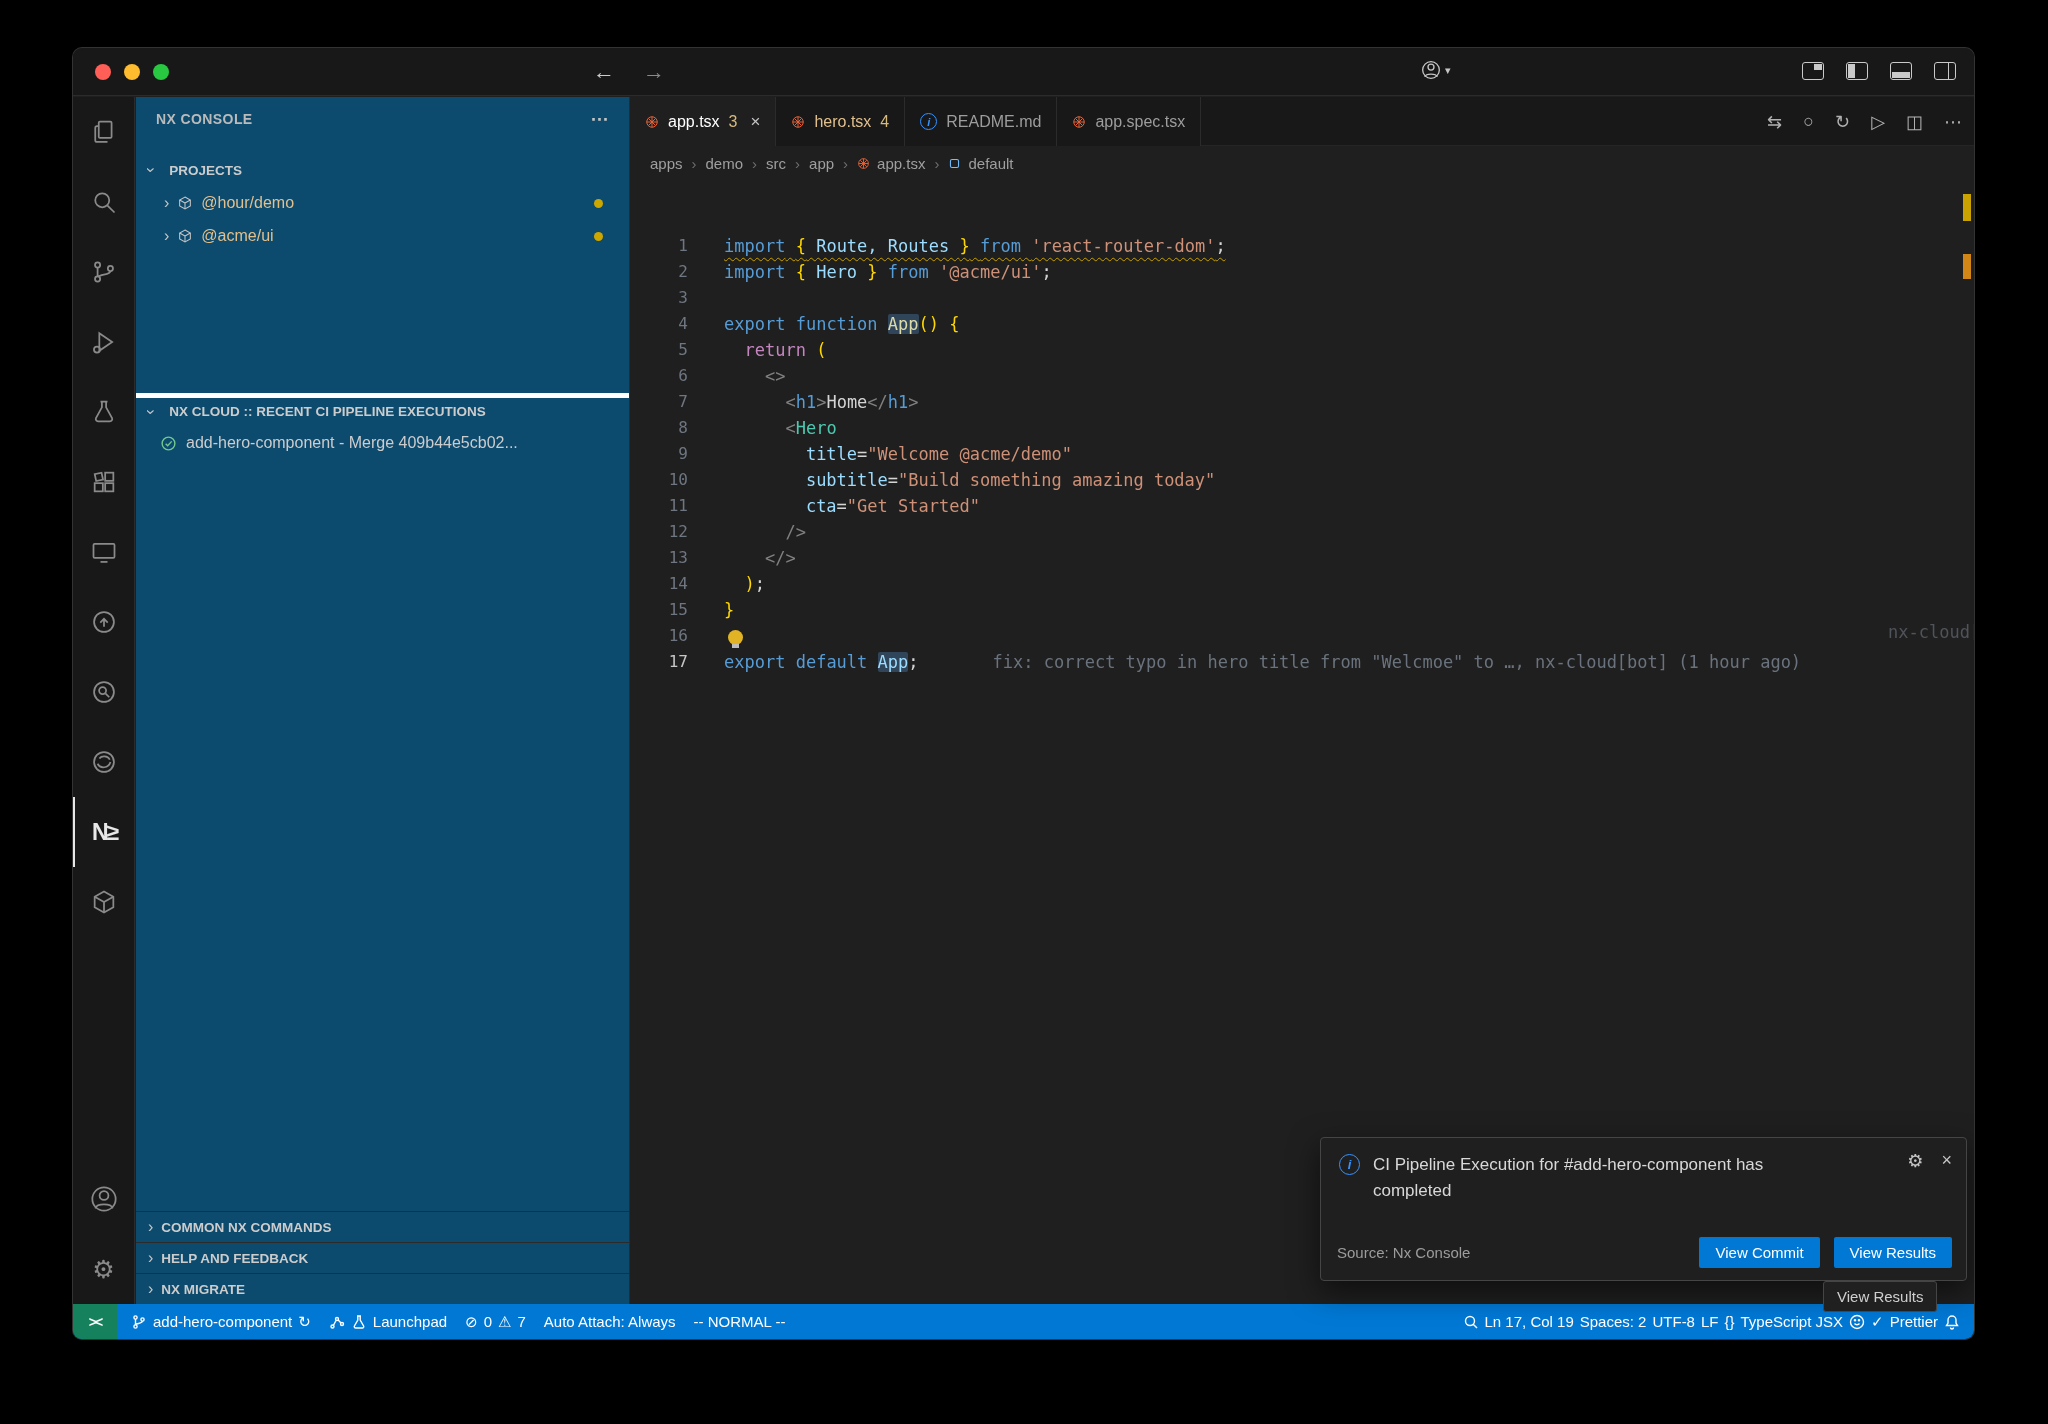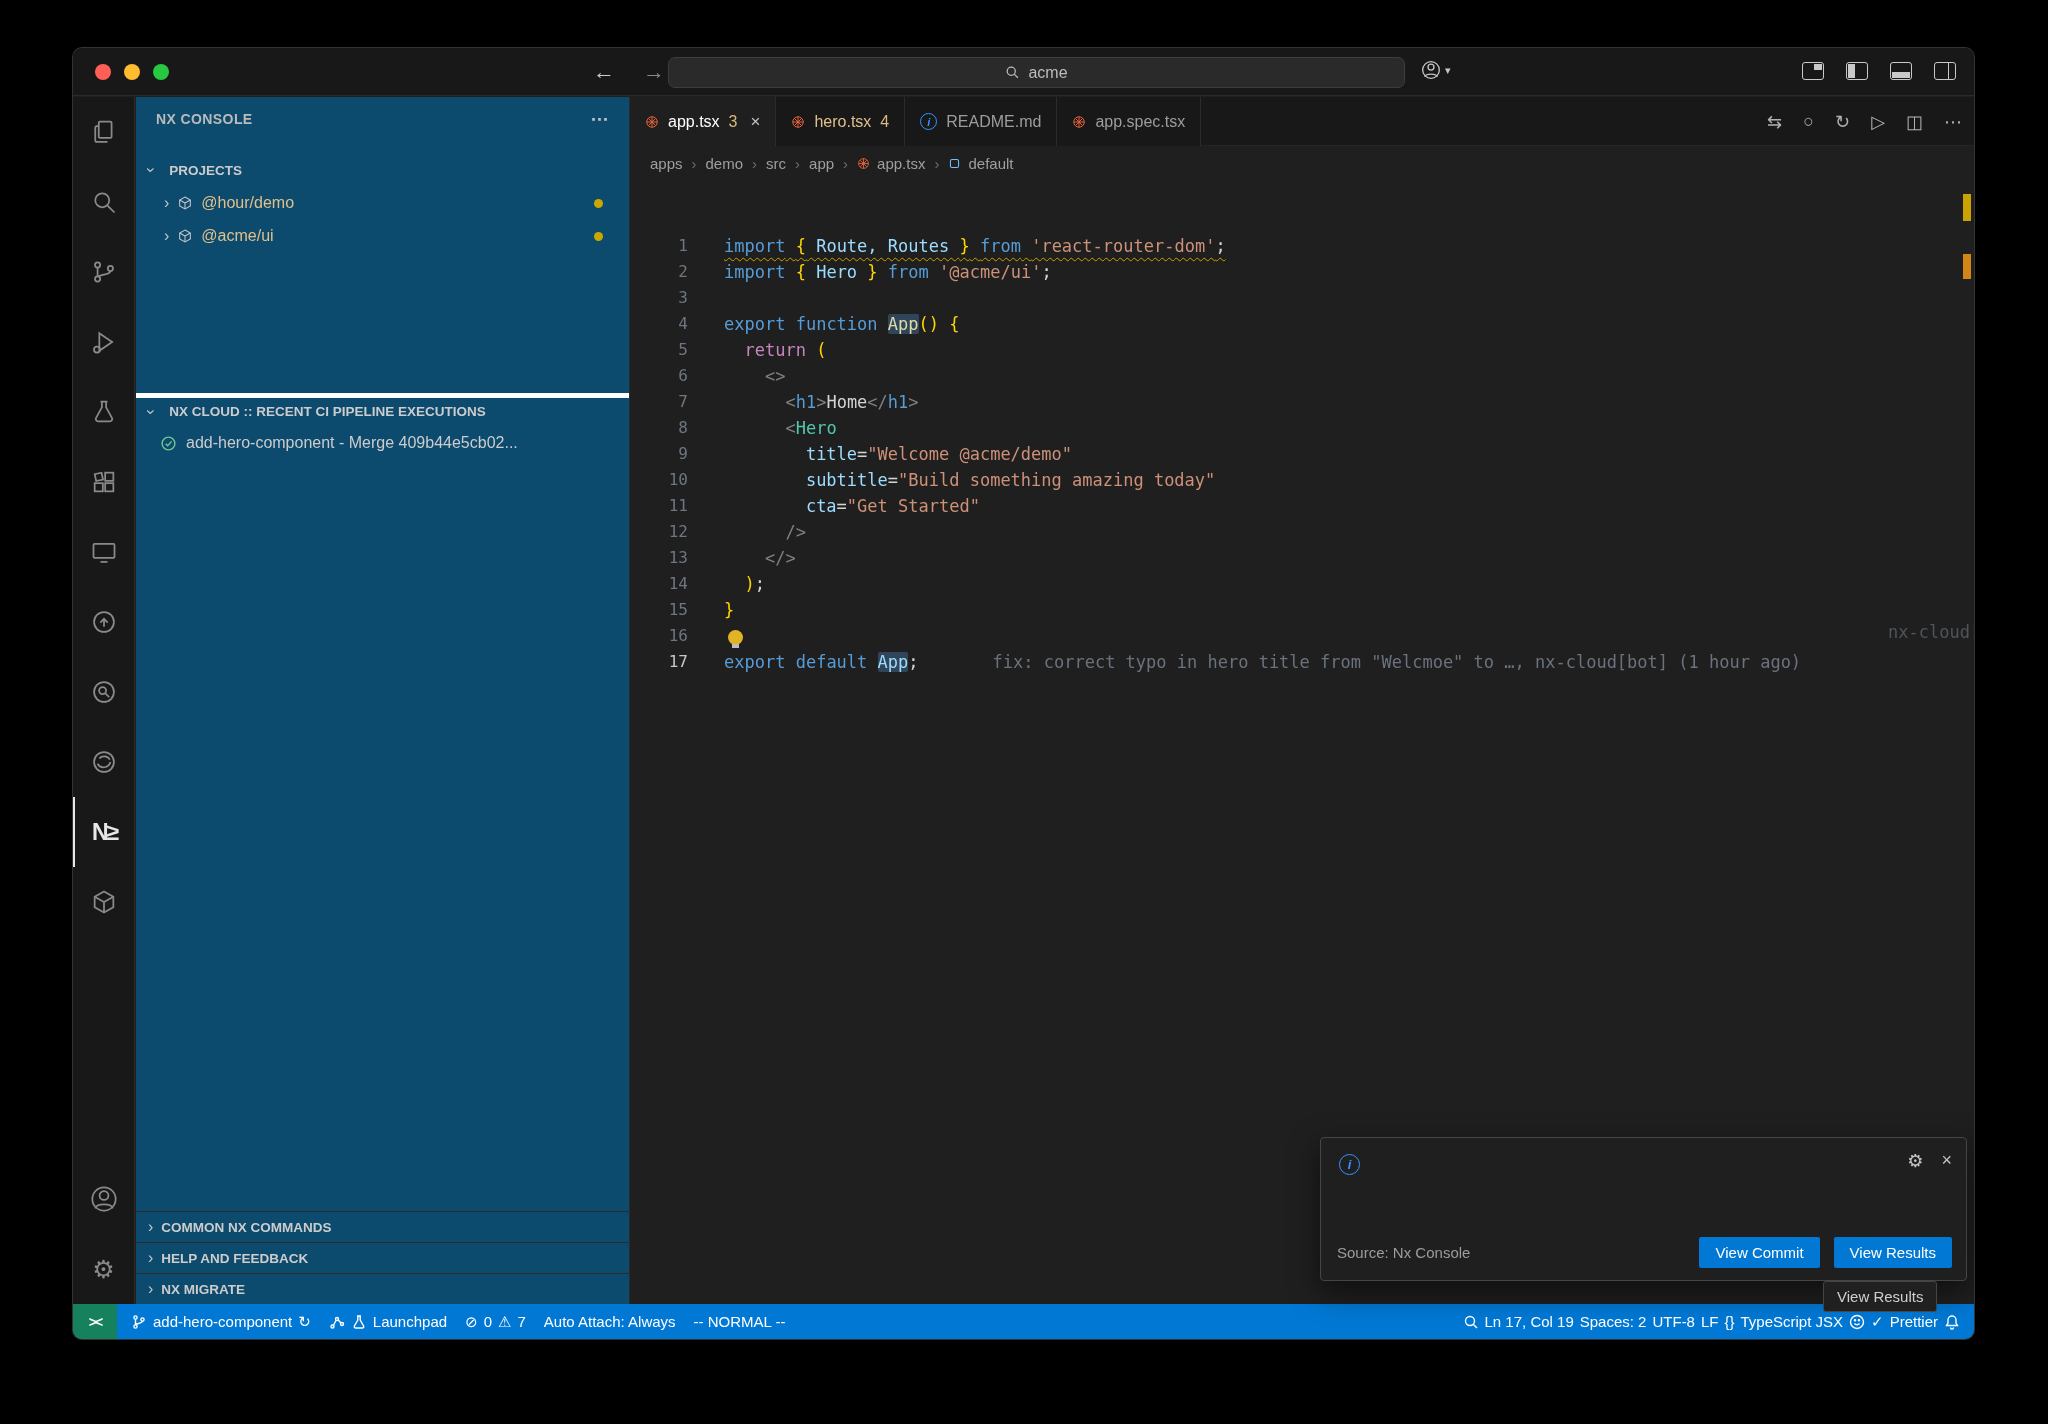--- a/index.html
+++ b/index.html
@@ -135,27 +135,20 @@
   <div class="titlebar">
     <div class="traffic">
       <span class="tl red"></span>
       <span class="tl yellow"></span>
       <span class="tl green"></span>
     </div>
     <div class="nav">
       <span>←</span>
       <span class="fwd">→</span>
     </div>
-    <div class="searchbox">
-      <svg width="15" height="15" viewBox="0 0 24 24" fill="none" stroke="#bdbdbd" stroke-width="2">
-          <circle cx="10" cy="10" r="6.5"></circle>
-          <path d="M15 15l5.5 5.5"></path>
-        </svg>
-      <span>acme</span>
-    </div>
     <div class="account">
       <svg width="20" height="20" viewBox="0 0 24 24" fill="none" stroke="#c5c5c5" stroke-width="1.6">
           <circle cx="12" cy="8.5" r="3.6"></circle>
           <path d="M4.5 20c1.6-4.2 13.4-4.2 15 0"></path>
           <circle cx="12" cy="12" r="10"></circle>
         </svg>
       <span style="font-size:11px">▾</span>
     </div>
     <div class="layicons">
       <span class="lay custom"></span>
@@ -458,20 +451,21 @@
       <div class="sb-item">
         <svg viewBox="0 0 16 16">
             <path d="M8 2a4 4 0 0 0-4 4v3l-1.5 2.5h11L12 9V6a4 4 0 0 0-4-4zM6.5 13.5a1.5 1.5 0 0 0 3 0"></path>
           </svg>
       </div>
     </div>
   </div>
 
   <div class="toast">
     <div class="toast-info">i</div>
+    <div class="toast-msg">CI Pipeline Execution for #add-hero-component has completed</div>
     <div class="toast-icons">
       <span>⚙</span>
       <span>×</span>
     </div>
     <div class="toast-footer">
       <span class="toast-source">Source: Nx Console</span>
       <div class="toast-btns">
         <button class="btn">View Commit</button>
         <button class="btn">View Results</button>
       </div>

